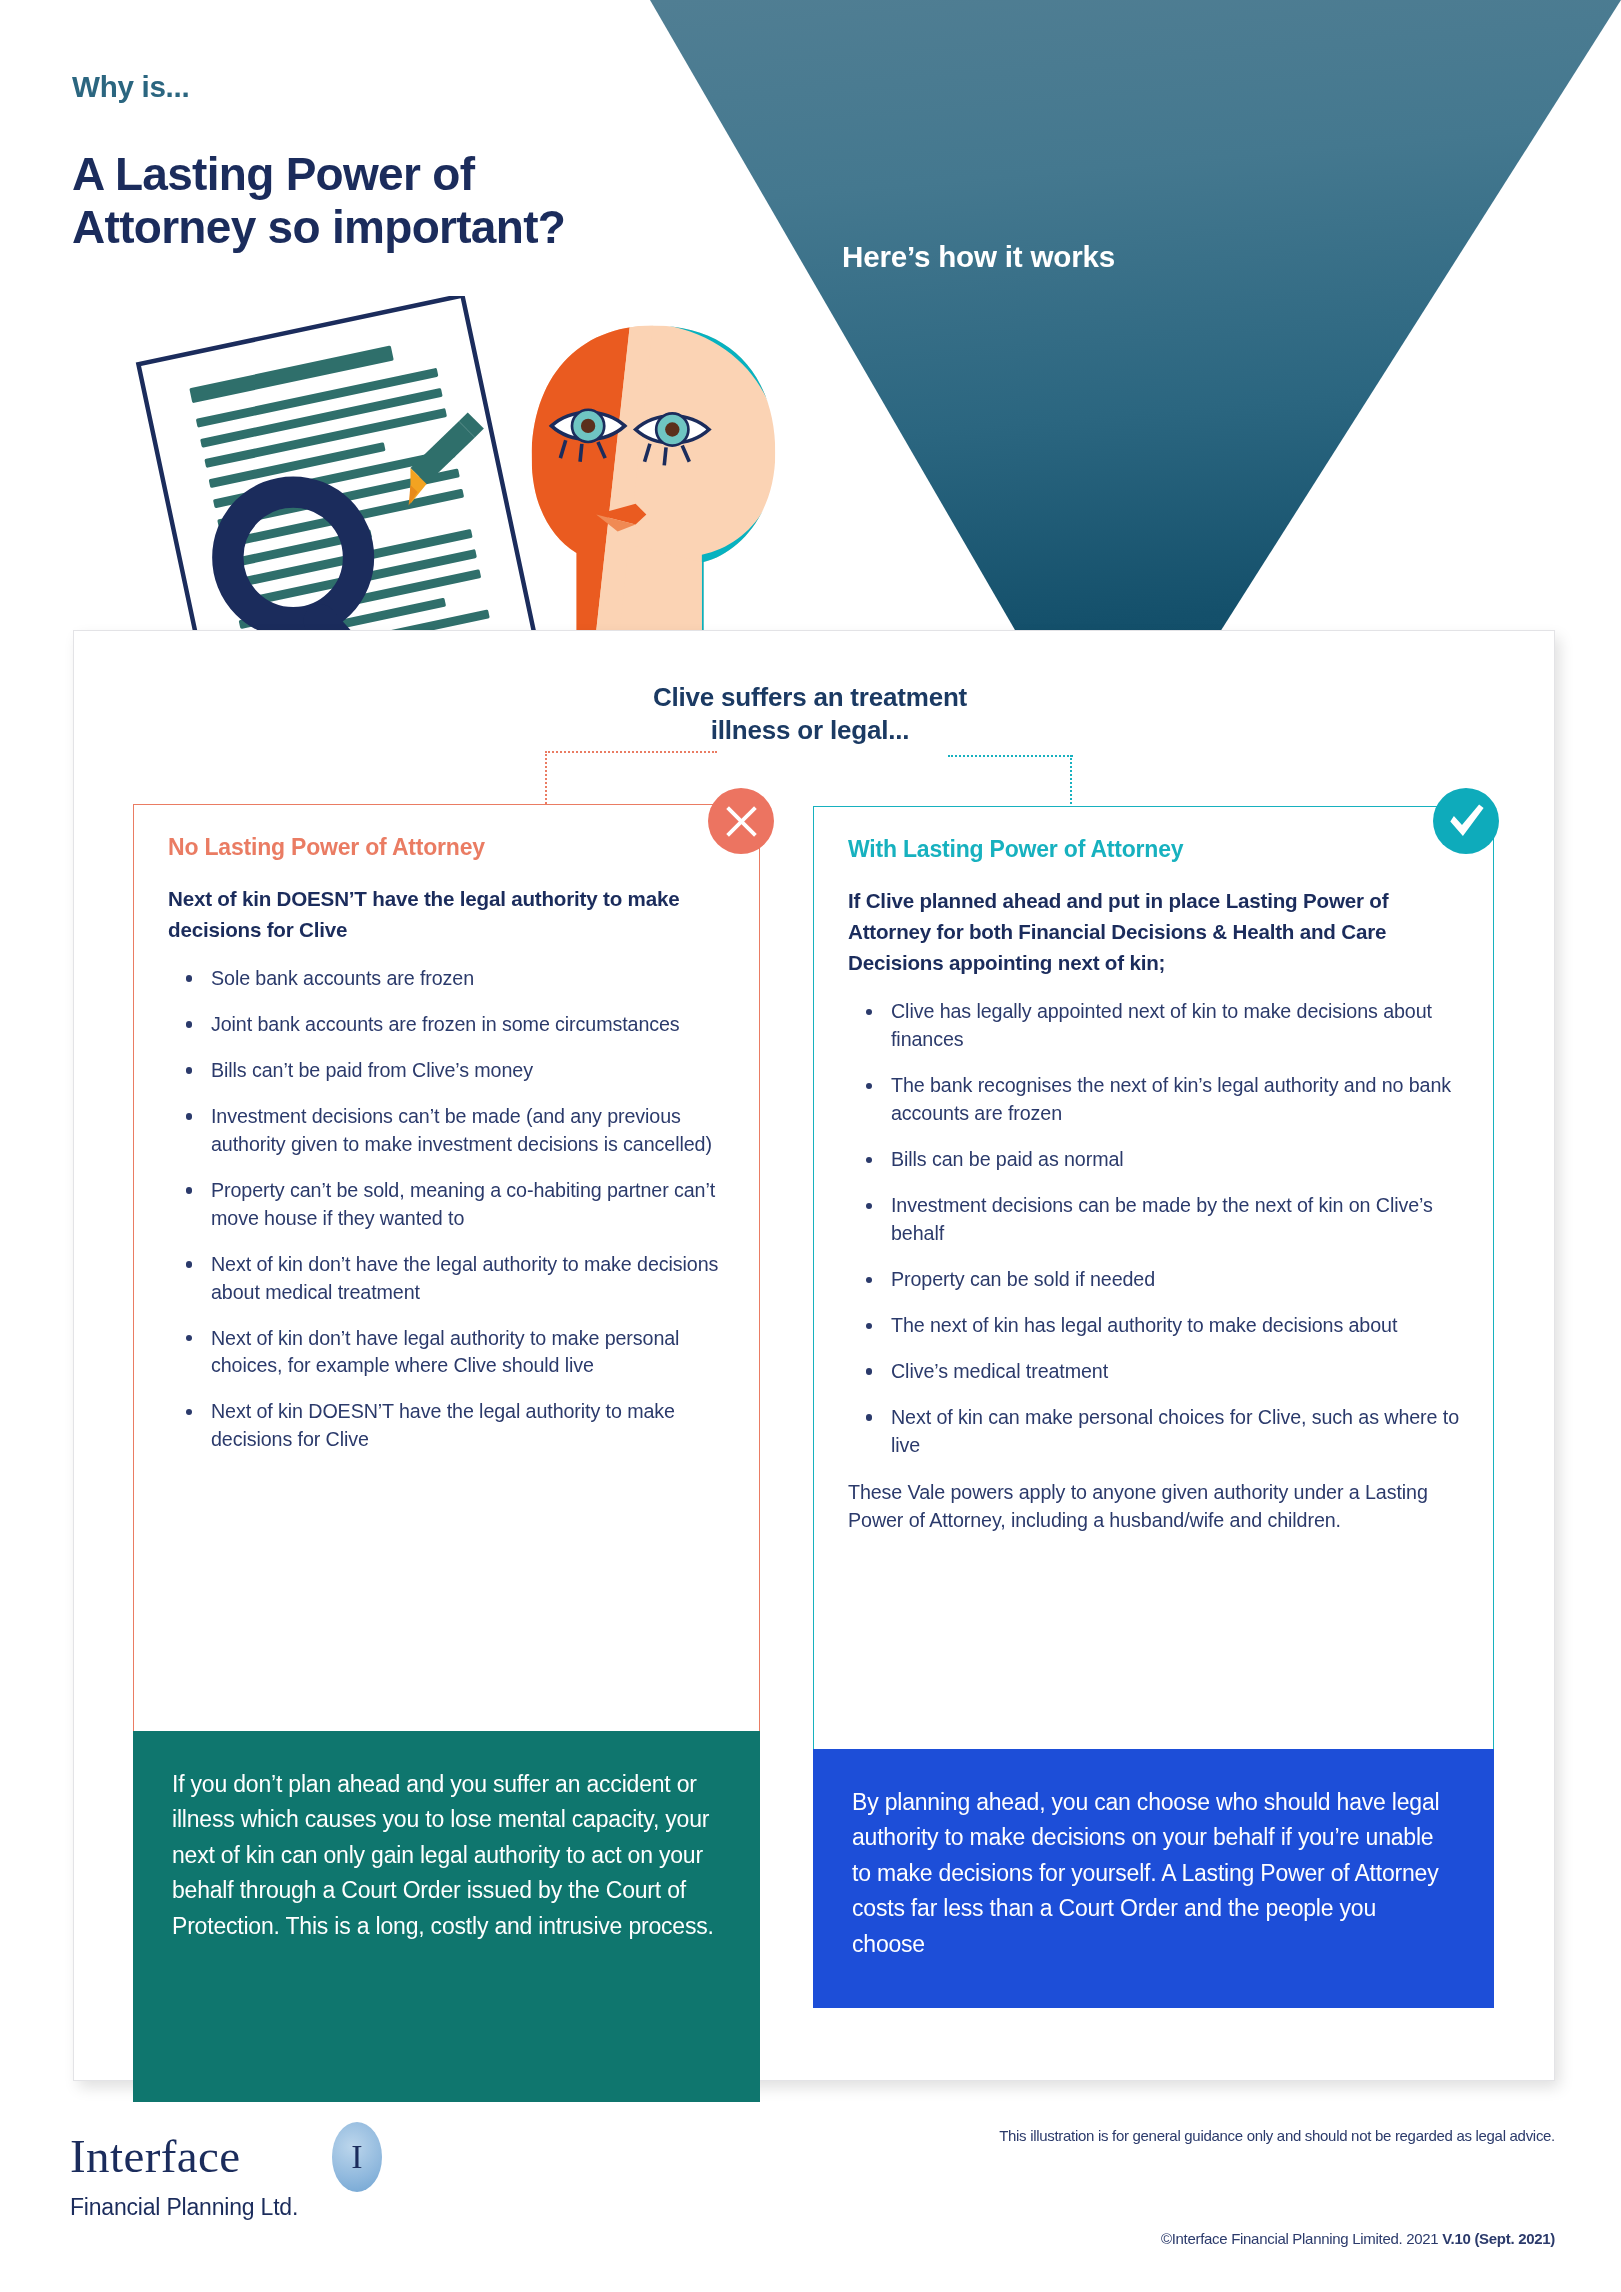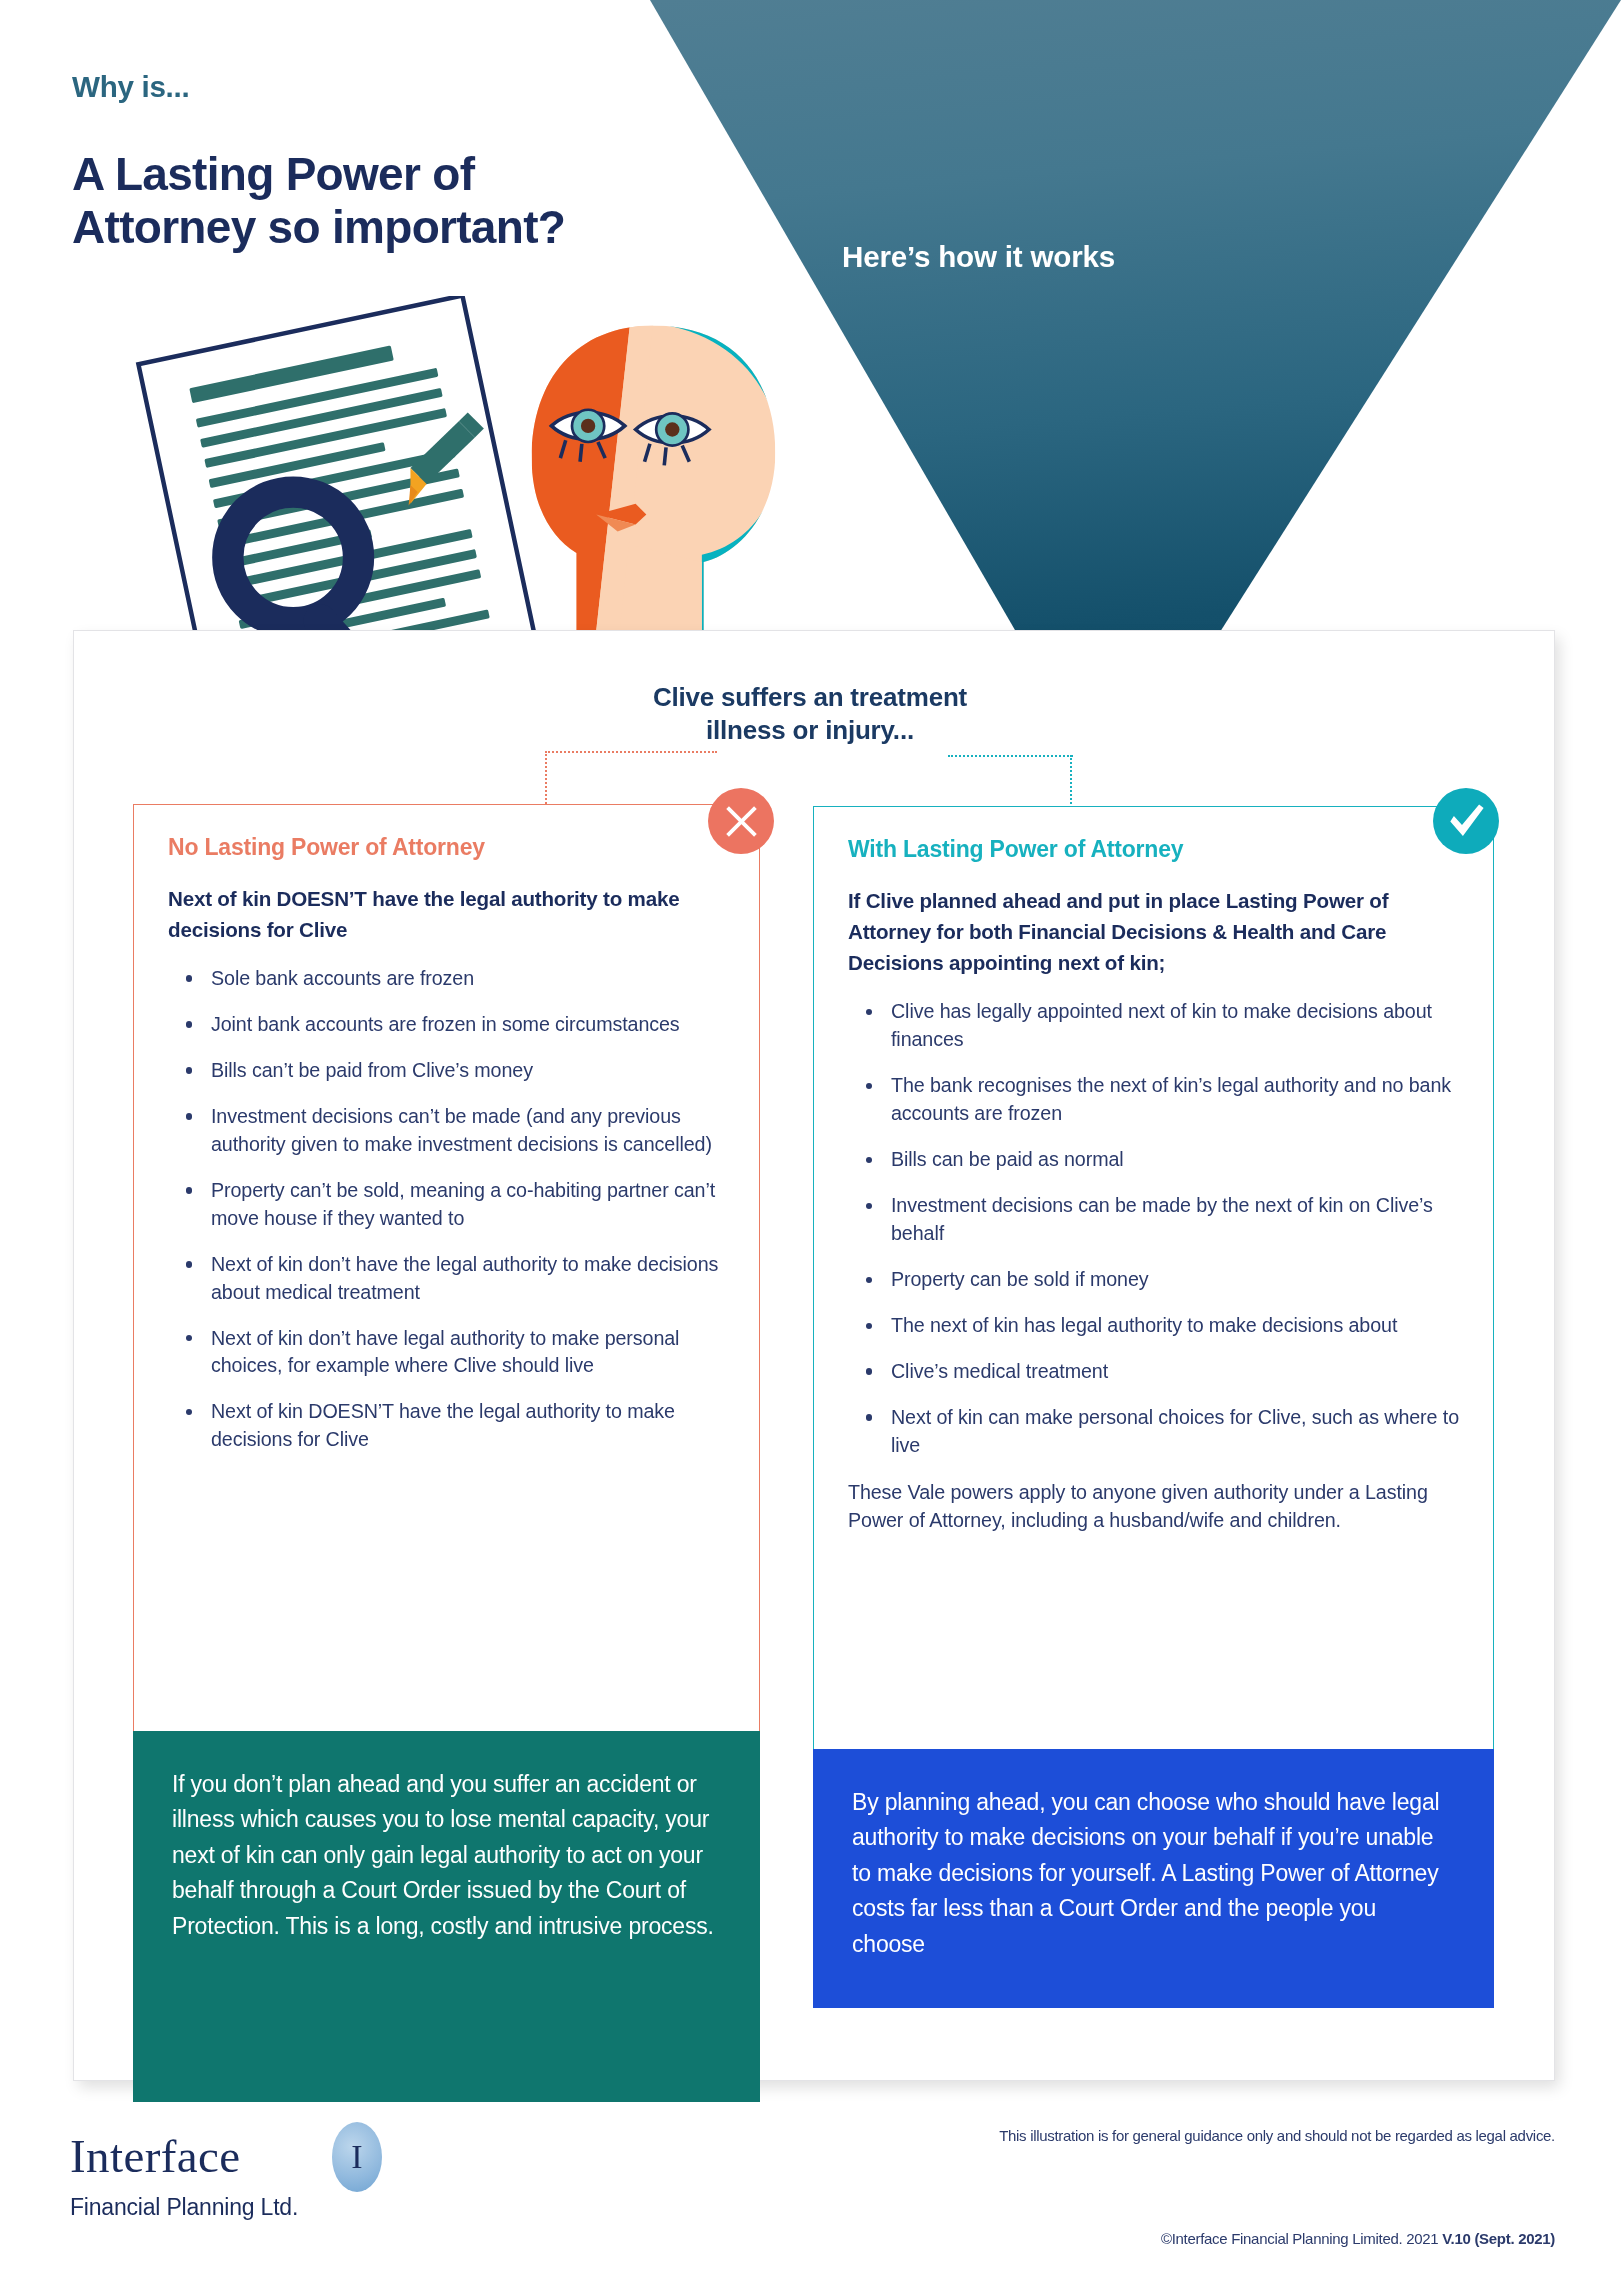--- a/index.html
+++ b/index.html
@@ -248,21 +248,21 @@
       <path d="M96 215 L140 226 L120 234 Z" fill="#f08a54"></path>
     </g>
 
     <path d="M132 0 L132 128 L96 186 L112 196 L104 207 L128 208 L104 228 L126 240 L114 262 L132 274 L132 345" fill="none" stroke="#ffffff" stroke-width="0"></path>
   </svg>
 
   <div class="panel"></div>
 
   <div class="caption">
     <span>Clive suffers an treatment</span><br>
-    <span>illness  or injury...</span>
+    <span>illness  or legal...</span>
   </div>
 
   <div class="conn h conn-l-h"></div>
   <div class="conn v conn-l-v"></div>
   <div class="conn h conn-r-h"></div>
   <div class="conn v conn-r-v"></div>
 
   <div class="card card-left">
     <div class="card-body">
       <div class="card-title">No Lasting Power of Attorney</div>
@@ -283,21 +283,21 @@
 
   <div class="card card-right">
     <div class="card-body">
       <div class="card-title">With Lasting Power of Attorney</div>
       <div class="card-lede">If Clive planned ahead and put in place Lasting Power of Attorney for both Financial Decisions &amp; Health and Care Decisions appointing next of kin;</div>
       <ul class="bullets">
         <li>Clive has legally appointed next of kin to make decisions about finances</li>
         <li>The bank recognises the next of kin’s legal authority and no bank accounts are frozen</li>
         <li>Bills can be paid as normal</li>
         <li>Investment decisions can be made by the next of kin on Clive’s behalf</li>
-        <li>Property can be sold if money</li>
+        <li>Property can be sold if needed</li>
         <li>The next of kin has legal authority to make decisions about</li>
         <li>Clive’s medical treatment</li>
         <li>Next of kin can make personal choices for Clive, such as where to live</li>
       </ul>
       <div class="card-outro">These Vale powers apply to anyone given authority under a Lasting Power of Attorney, including a husband/wife and children.</div>
     </div>
     <div class="card-foot">By planning ahead, you can choose who should have legal authority to make decisions on your behalf if you’re unable to make decisions for yourself. A Lasting Power of Attorney costs far less than a Court Order and the people you choose</div>
   </div>
 
   <div class="badge badge-x">

